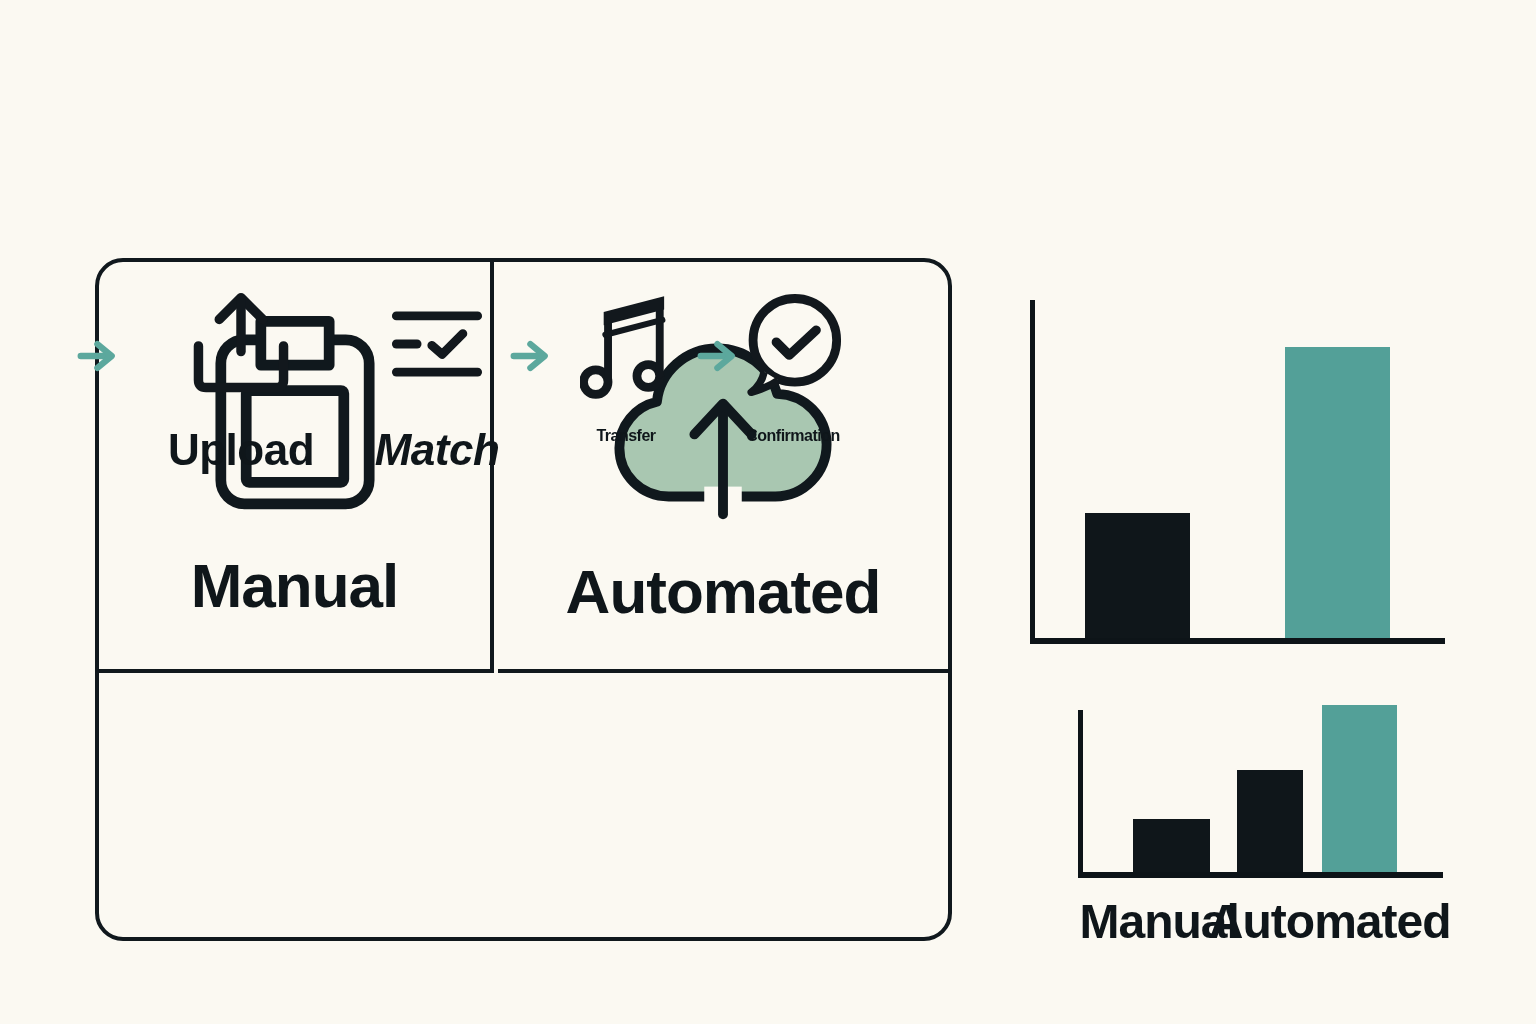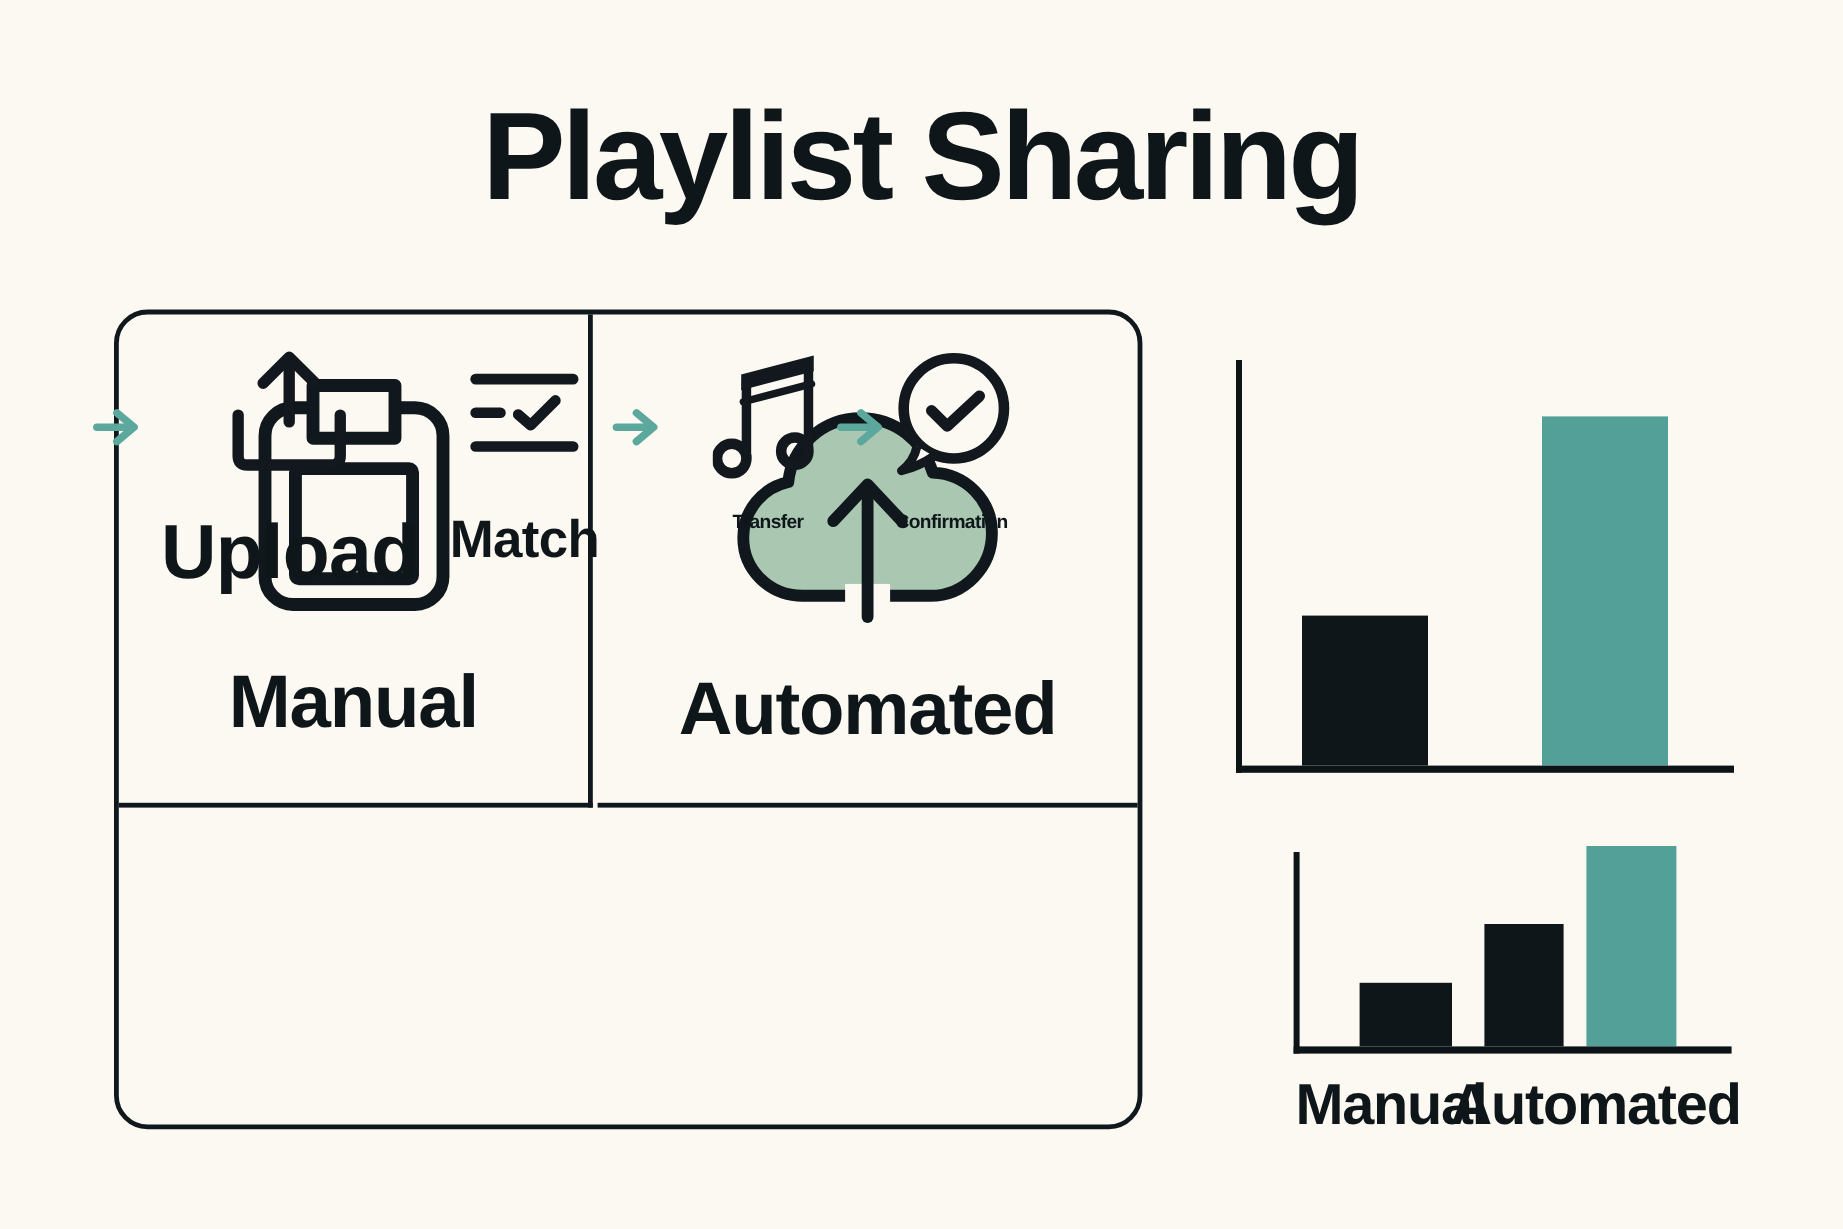--- a/index.html
+++ b/index.html
@@ -31,21 +31,21 @@
   .cell-tr{left:399px;top:0;right:0;height:411px;border-bottom:4px solid #10181d;gap:30px;}
   .method-label{font-size:62px;font-weight:700;letter-spacing:-1px;line-height:1;}
 
   .cell-bottom{left:0;top:415px;right:0;bottom:0;}
   .step{
     position:absolute;top:18px;width:230px;transform:translateX(-50%);
     display:flex;flex-direction:column;align-items:center;
   }
   .step .icon-slot{height:128px;display:flex;align-items:center;justify-content:center;}
   .step-label{font-weight:700;letter-spacing:-0.5px;margin-top:20px;line-height:1;}
-  .step:nth-of-type(1) .step-label{font-size:64px;}
+  .step:nth-of-type(1) .step-label{font-size:44px;}
   .step:nth-of-type(2) .step-label{font-size:48px;}
   .step:nth-of-type(3) .step-label{font-size:44px;}
   .step:nth-of-type(4) .step-label{font-size:39px;}
   .flow-arrow{position:absolute;top:74px;transform:translateX(-50%);}
 
   
   .chart{position:absolute;}
   .chart .plot{position:absolute;left:0;top:0;right:0;bottom:6px;overflow:visible;}
   .chart .bar{position:absolute;bottom:0;}
   .chart .y-axis{position:absolute;left:0;top:0;bottom:0;width:5px;background:#0d1418;}
@@ -61,21 +61,20 @@
   }
   .chart2-labels .lbl-overlap{margin-left:-30px;}
 
   svg{display:block;}
 </style>
 </head>
 <body>
 
 <div class="page">
 
-  <h1 class="title">Playlist Sharing</h1>
 
   <section class="card">
 
     <div class="cell cell-tl">
       <span>
         <svg width="162" height="196" viewBox="0 0 166 200" fill="none" stroke="#10181d" stroke-width="11" stroke-linejoin="round" stroke-linecap="round">
           <rect x="7" y="25" width="152" height="168" rx="24"></rect>
           <rect x="48" y="6" width="70" height="45" fill="#fbf9f2"></rect>
           <rect x="33" y="77" width="100" height="94" rx="3"></rect>
         </svg>
@@ -108,40 +107,40 @@
         <div class="step-label">Upload</div>
       </div>
 
       <div class="flow-arrow">
         <svg width="46" height="40" viewBox="0 0 58 46" fill="none" stroke="#5ca89d" stroke-width="8" stroke-linecap="round" stroke-linejoin="round">
           <line x1="6" y1="23" x2="40" y2="23"></line>
           <polyline points="27,8 45,23 27,38"></polyline>
         </svg>
       </div>
 
-      <div class="step" style="left:338px;">
+      <div class="step" style="left:338px;font-style:italic;">
         <span class="icon-slot">
           <svg width="96" height="76" viewBox="0 0 130 96" fill="none" stroke="#12181d" stroke-width="12" stroke-linecap="round" stroke-linejoin="round">
             <line x1="10" y1="10" x2="120" y2="10"></line>
             <line x1="10" y1="86" x2="120" y2="86"></line>
             <line x1="10" y1="48" x2="38" y2="48"></line>
             <polyline points="58,50 72,62 100,34"></polyline>
           </svg>
         </span>
         <div class="step-label">Match</div>
       </div>
 
       <div class="flow-arrow" style="left:433px;">
         <svg width="46" height="40" viewBox="0 0 58 46" fill="none" stroke="#5ca89d" stroke-width="8" stroke-linecap="round" stroke-linejoin="round">
           <line x1="6" y1="23" x2="40" y2="23"></line>
           <polyline points="27,8 45,23 27,38"></polyline>
         </svg>
       </div>
 
-      <div class="step" style="left:541px;">
+      <div class="step" style="left:527px;">
         <span class="icon-slot">
           <svg width="92" height="118" viewBox="0 0 105 125" fill="none">
             <circle cx="18" cy="106" r="14" stroke="#12181d" stroke-width="10"></circle>
             <circle cx="78" cy="99" r="13" stroke="#12181d" stroke-width="10"></circle>
             <line x1="32" y1="104" x2="32" y2="34" stroke="#12181d" stroke-width="9" stroke-linecap="round"></line>
             <line x1="91" y1="97" x2="91" y2="22" stroke="#12181d" stroke-width="9" stroke-linecap="round"></line>
             <path d="M27 26 L96 8 L96 23 L27 41 Z" fill="#12181d"></path>
             <line x1="29" y1="52" x2="94" y2="35" stroke="#12181d" stroke-width="7" stroke-linecap="round"></line>
           </svg>
         </span>

